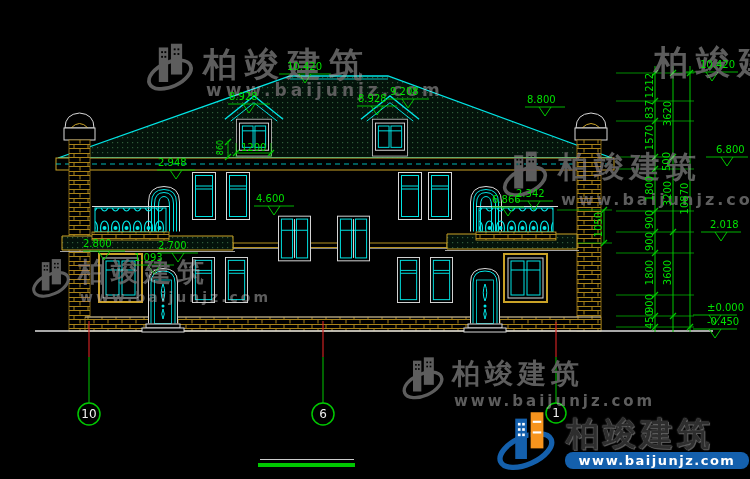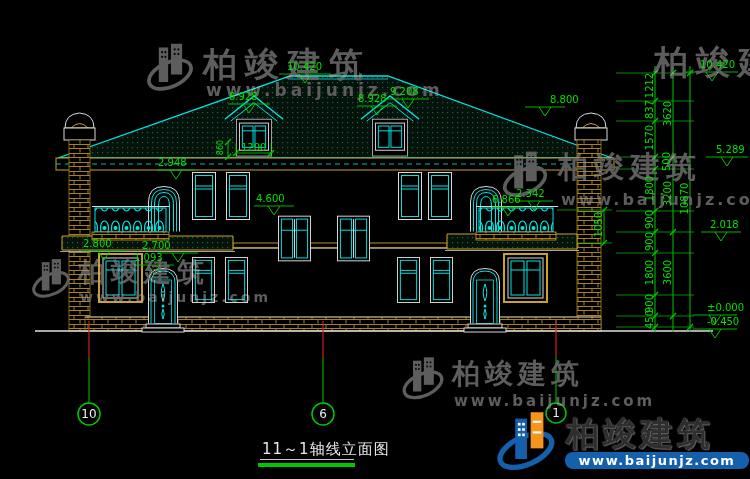--- a/index.html
+++ b/index.html
@@ -281,32 +281,32 @@
         <line x1="604" y1="210" x2="604" y2="243" stroke="#00c800" stroke-width="0.9"></line>
         <path d="M601,213 L607,207" stroke="#00c800" stroke-width="1.2" fill="none"></path>
         <path d="M601,246 L607,240" stroke="#00c800" stroke-width="1.2" fill="none"></path>
       </g>
 </svg>
 
 <span class="lab" style="left:287px;top:61px">10.420</span>
 <span class="lab" style="left:229px;top:91px">8.928</span>
 <span class="lab" style="left:358px;top:93px">8.928</span>
 <span class="lab" style="left:390px;top:86px">9.208</span>
-<span class="lab" style="left:550px;top:94px">8.800</span>
+<span class="lab" style="left:527px;top:94px">8.800</span>
 <span class="lab" style="left:158px;top:157px">2.948</span>
 <span class="lab" style="left:256px;top:193px">4.600</span>
 <span class="lab" style="left:492px;top:194px">6.866</span>
 <span class="lab" style="left:516px;top:188px">2.342</span>
 <span class="lab" style="left:83px;top:238px">2.800</span>
-<span class="lab" style="left:142px;top:240px">2.700</span>
+<span class="lab" style="left:158px;top:240px">2.700</span>
 <span class="lab" style="left:134px;top:252px">1.093</span>
 <span class="lab" style="left:241px;top:142px">1200</span>
 
 <span class="lab" style="left:700px;top:59px">10.420</span>
-<span class="lab" style="left:716px;top:144px">5.289</span>
+<span class="lab" style="left:716px;top:144px">6.800</span>
 <span class="lab" style="left:710px;top:219px">2.018</span>
 <span class="lab" style="left:707px;top:302px">±0.000</span>
 <span class="lab" style="left:707px;top:316px">-0.450</span>
 
 <span class="labv" style="left:629px;top:80px">1212</span>
 <span class="labv" style="left:629px;top:104px">837</span>
 <span class="labv" style="left:629px;top:132px">1570</span>
 <span class="labv" style="left:646px;top:156px">500</span>
 <span class="labv" style="left:629px;top:183px">1800</span>
 <span class="labv" style="left:629px;top:214px">900</span>
@@ -321,21 +321,20 @@
 
 <span class="labv" style="left:664px;top:193px">10870</span>
 
 <span class="labv" style="left:578px;top:219px">1050</span>
 <span class="labv sm" style="left:206px;top:143px">860</span>
 
 <span class="axn" style="left:77px;top:407px;width:24px">10</span>
 <span class="axn" style="left:311px;top:407px;width:24px">6</span>
 <span class="axn" style="left:545px;top:406px;width:22px">1</span>
 
-<span class="ttl" style="left:262px;top:440px">11～1轴线立面图</span>
 <span class="scale" style="left:358px;top:444px">1:100</span>
 <div class="uline-w"></div>
 <div class="uline-g"></div>
 
 <svg class="wm-svg" style="left:142px;top:40px" width="56" height="56">
       <use href="#wmark"></use>
     </svg>
 <span class="wm" style="left:203px;top:42px;font-size:34px;letter-spacing:8px">柏竣建筑</span>
 <span class="wm" style="left:206px;top:80px;font-size:17px;letter-spacing:4px">www.baijunjz.com</span>
 

